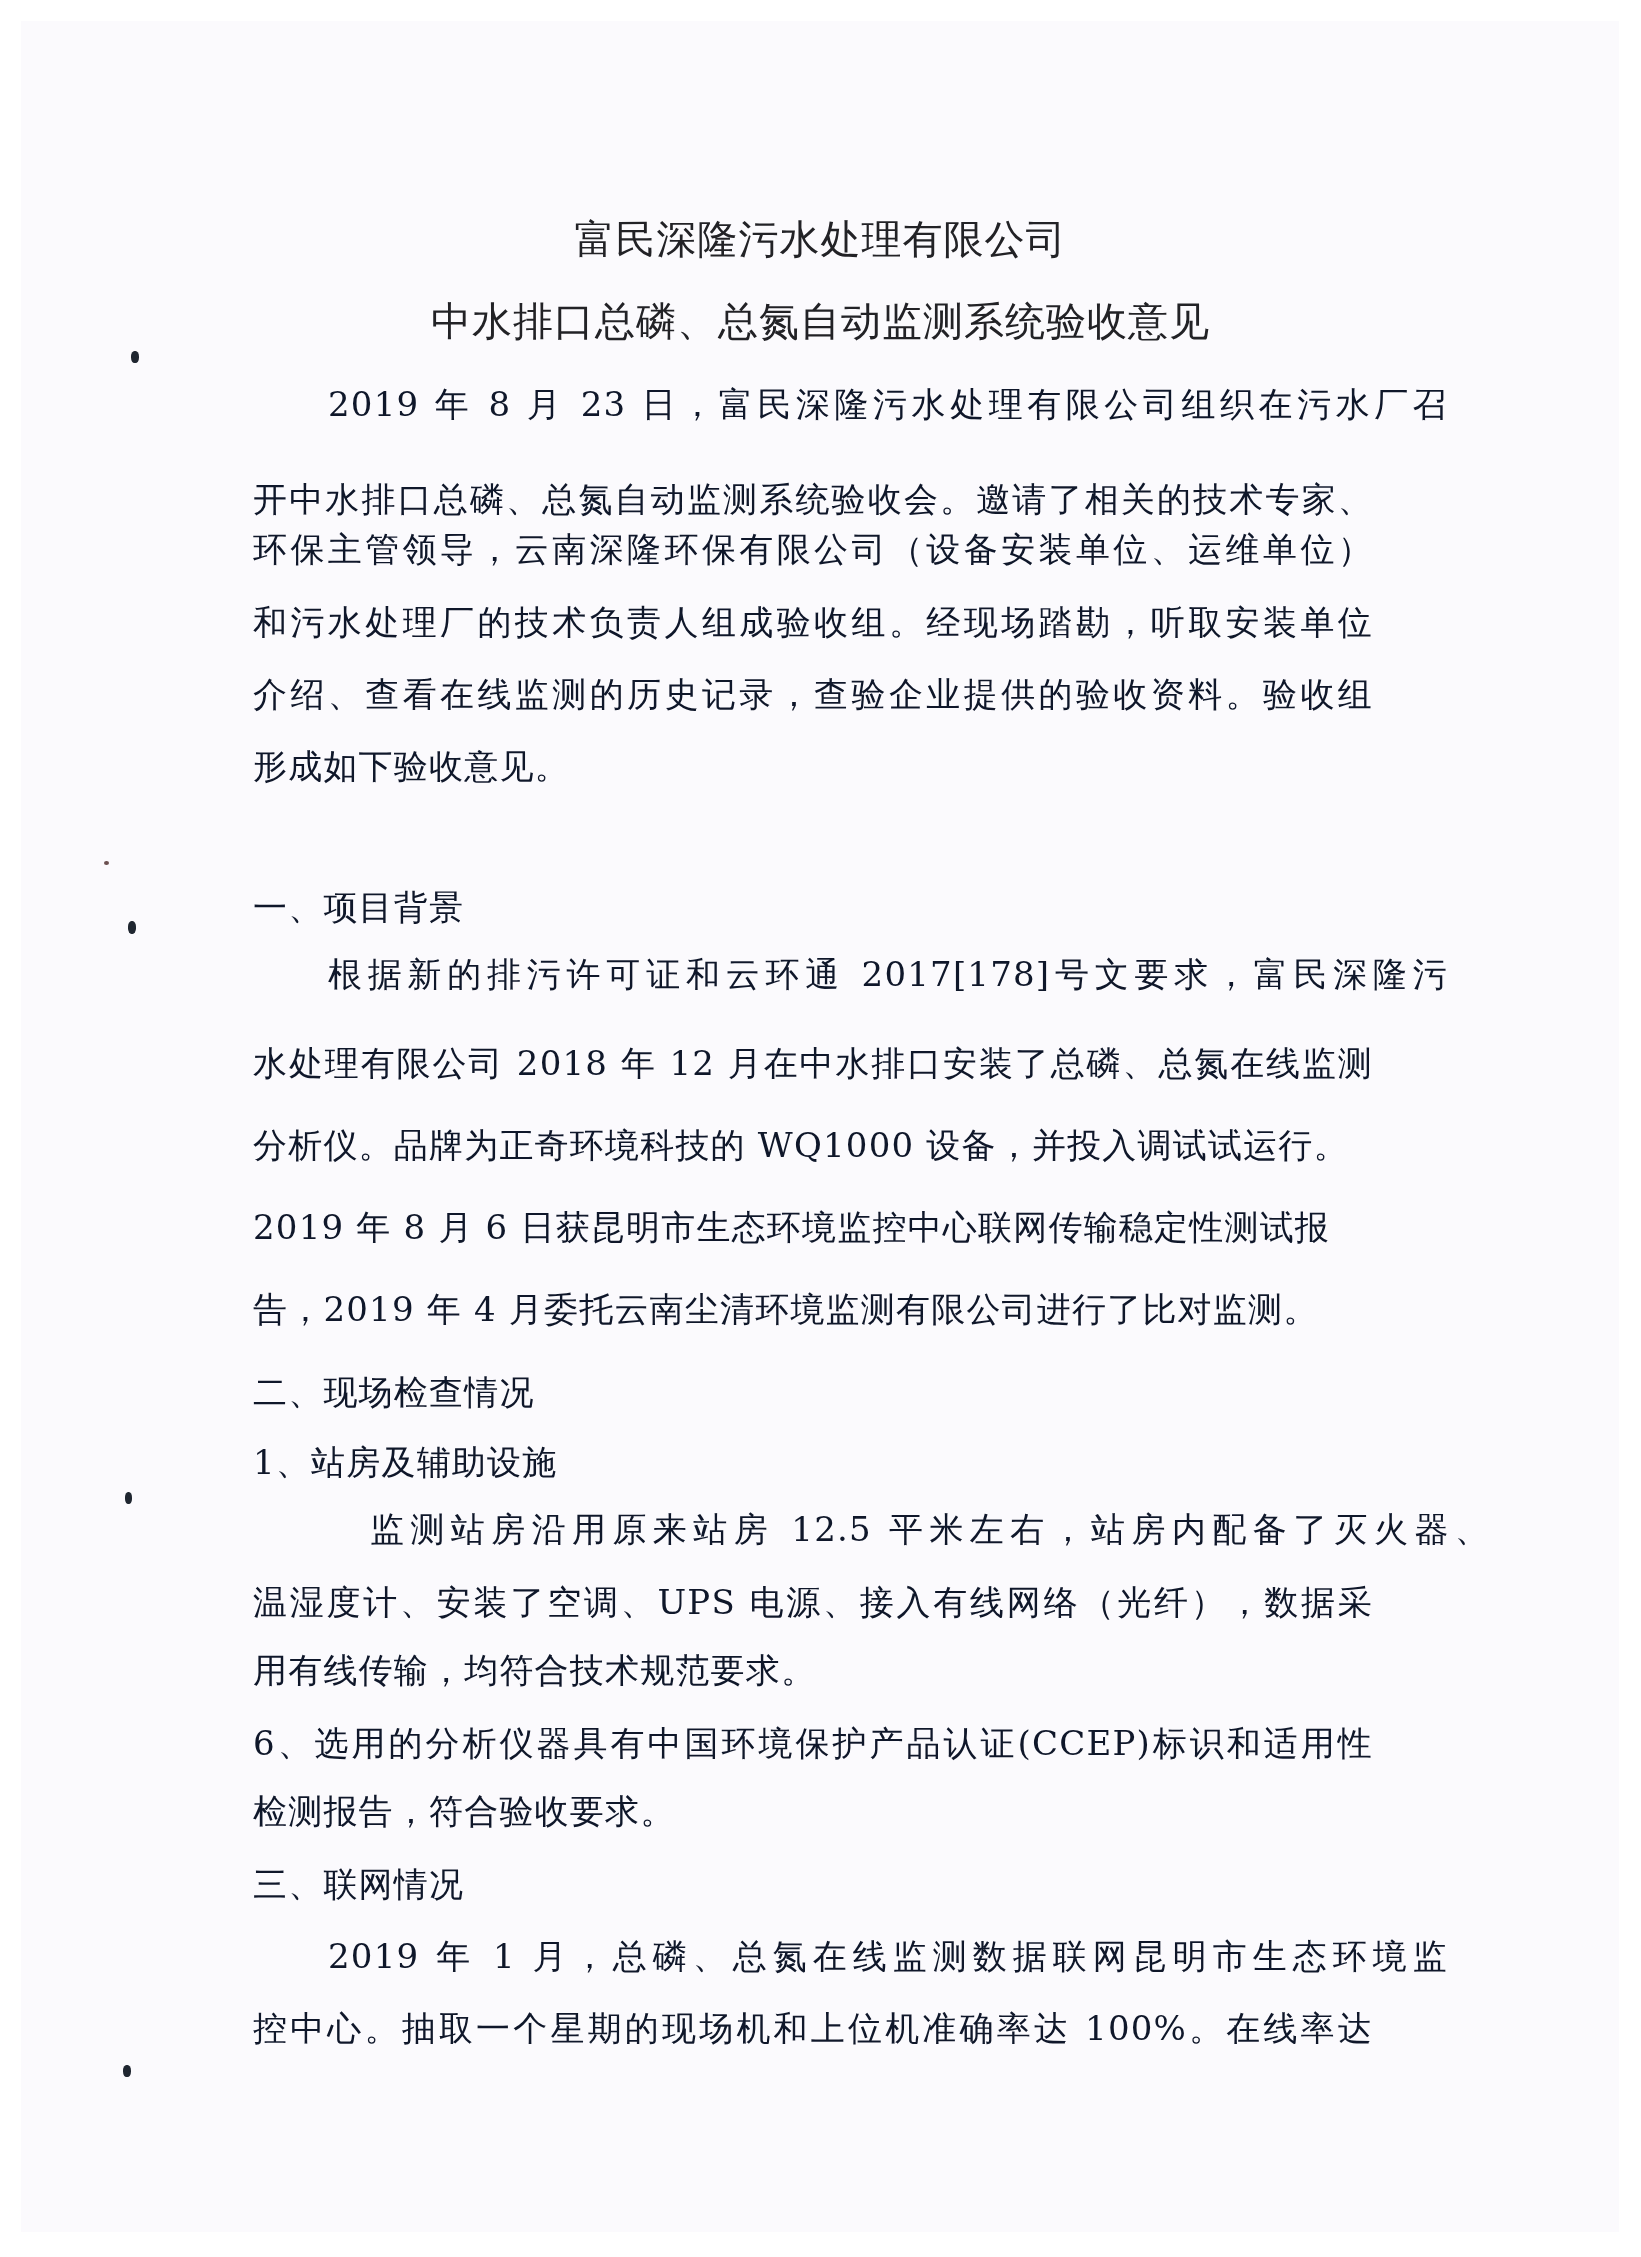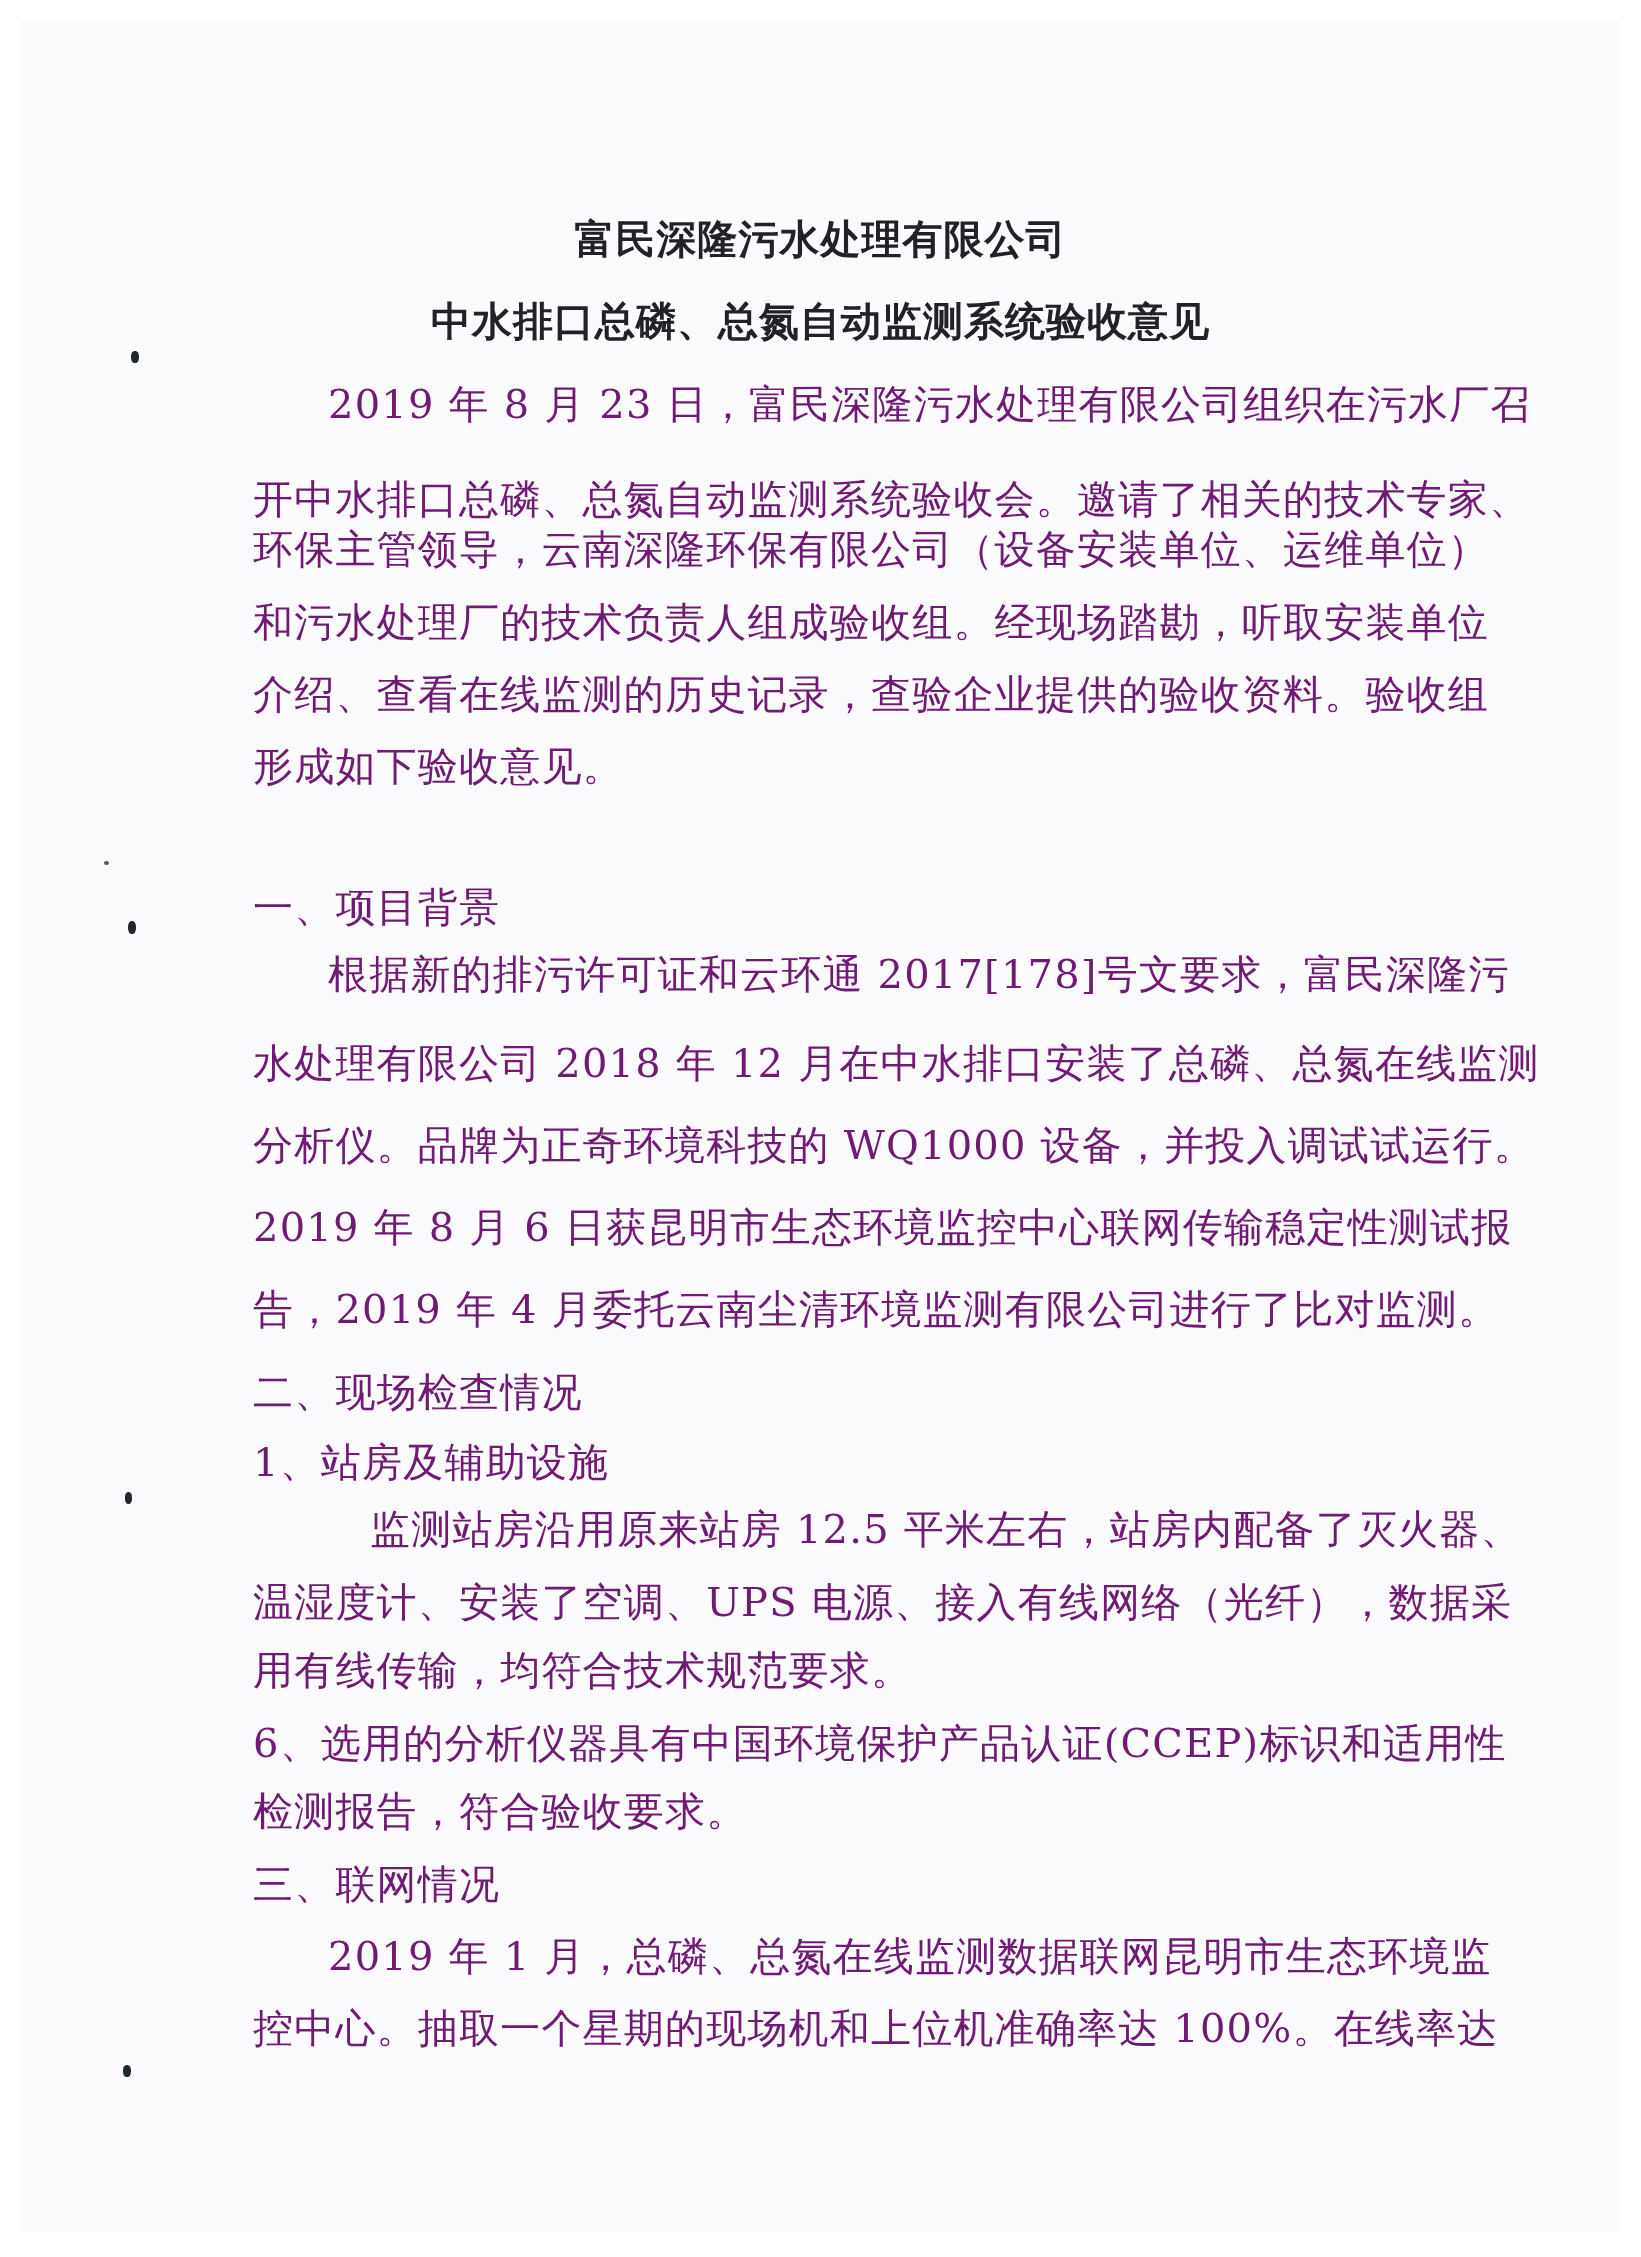--- a/index.html
+++ b/index.html
@@ -30,35 +30,35 @@
       width: 1641px;
       height: 2257px;
     }
     .title {
       position: absolute;
       left: 0;
       width: 1641px;
       text-align: center;
       font-family: "DejaVu Sans", "Liberation Sans", sans-serif;
       font-size: 40px;
-      font-weight: bold;
+      font-weight: normal;
       color: #222226;
       letter-spacing: 1px;
       white-space: nowrap;
     }
     .title-1 { top: 212px; }
     .title-2 { top: 294px; }
     .line {
       position: absolute;
       left: 253px;
       width: 1120px;
-      font-size: 40px;
+      font-size: 34px;
       line-height: 42px;
       white-space: nowrap;
-      color: #701a75;
+      color: #0f172a;
       letter-spacing: 1.2px;
     }
     .indent { left: 328px; }
     .justify {
       text-align-last: justify;
       text-align: justify;
     }
     .mark {
       position: absolute;
       background: #1f2630;

